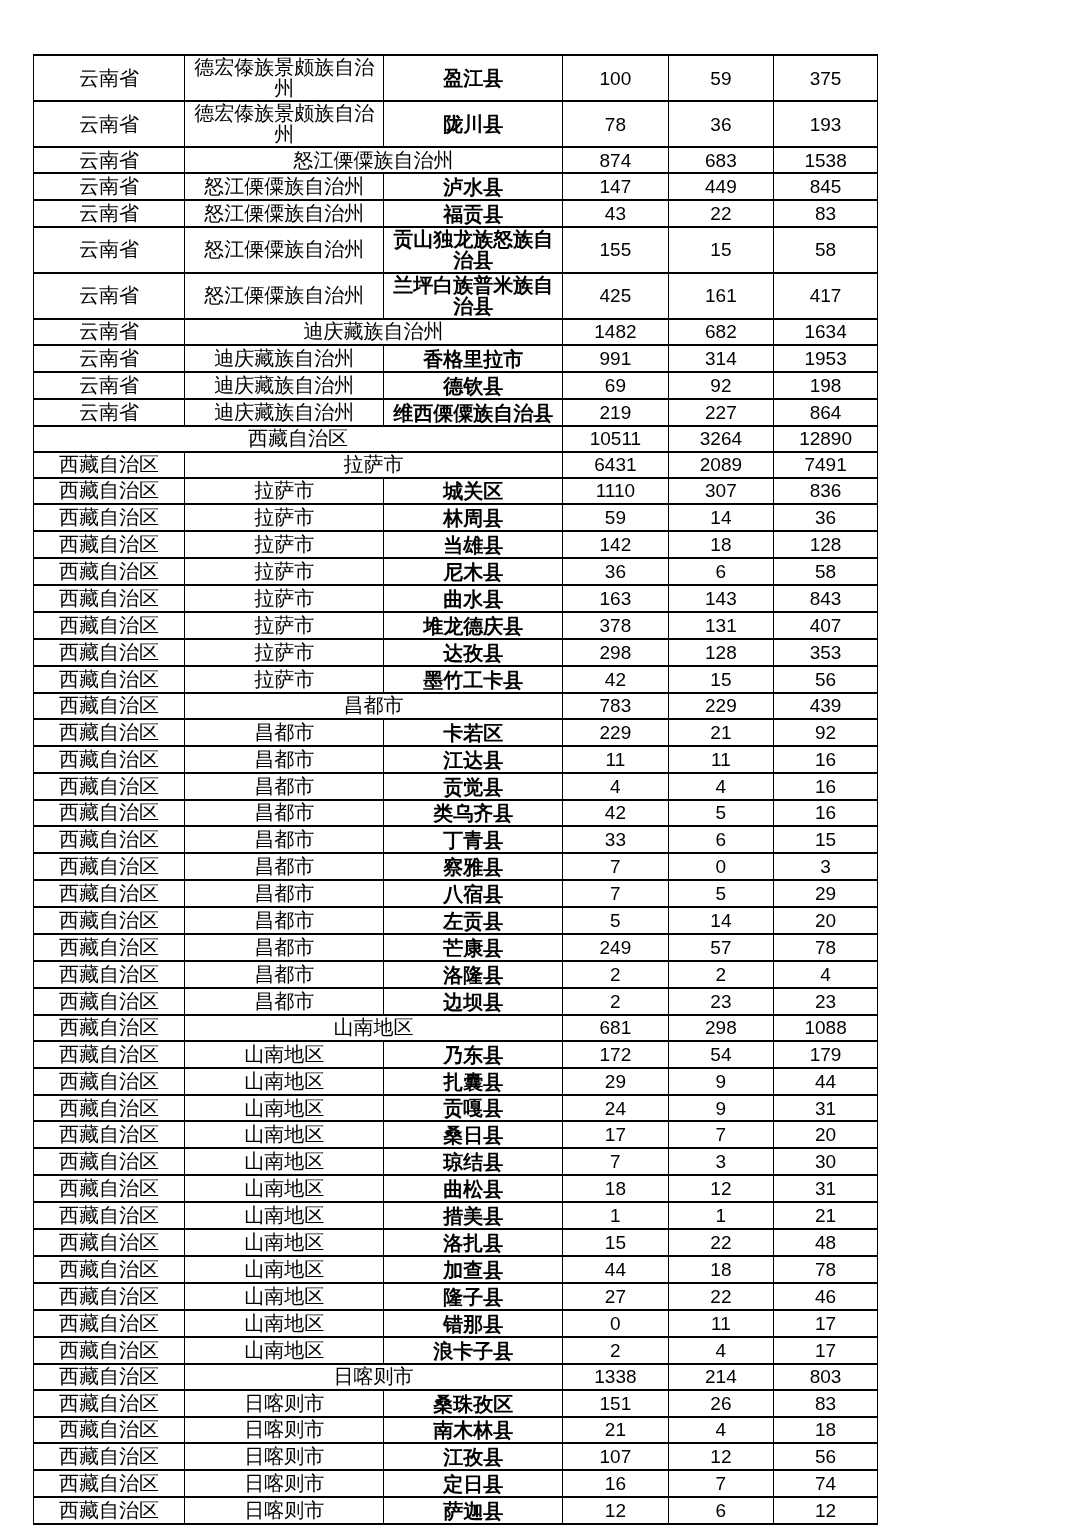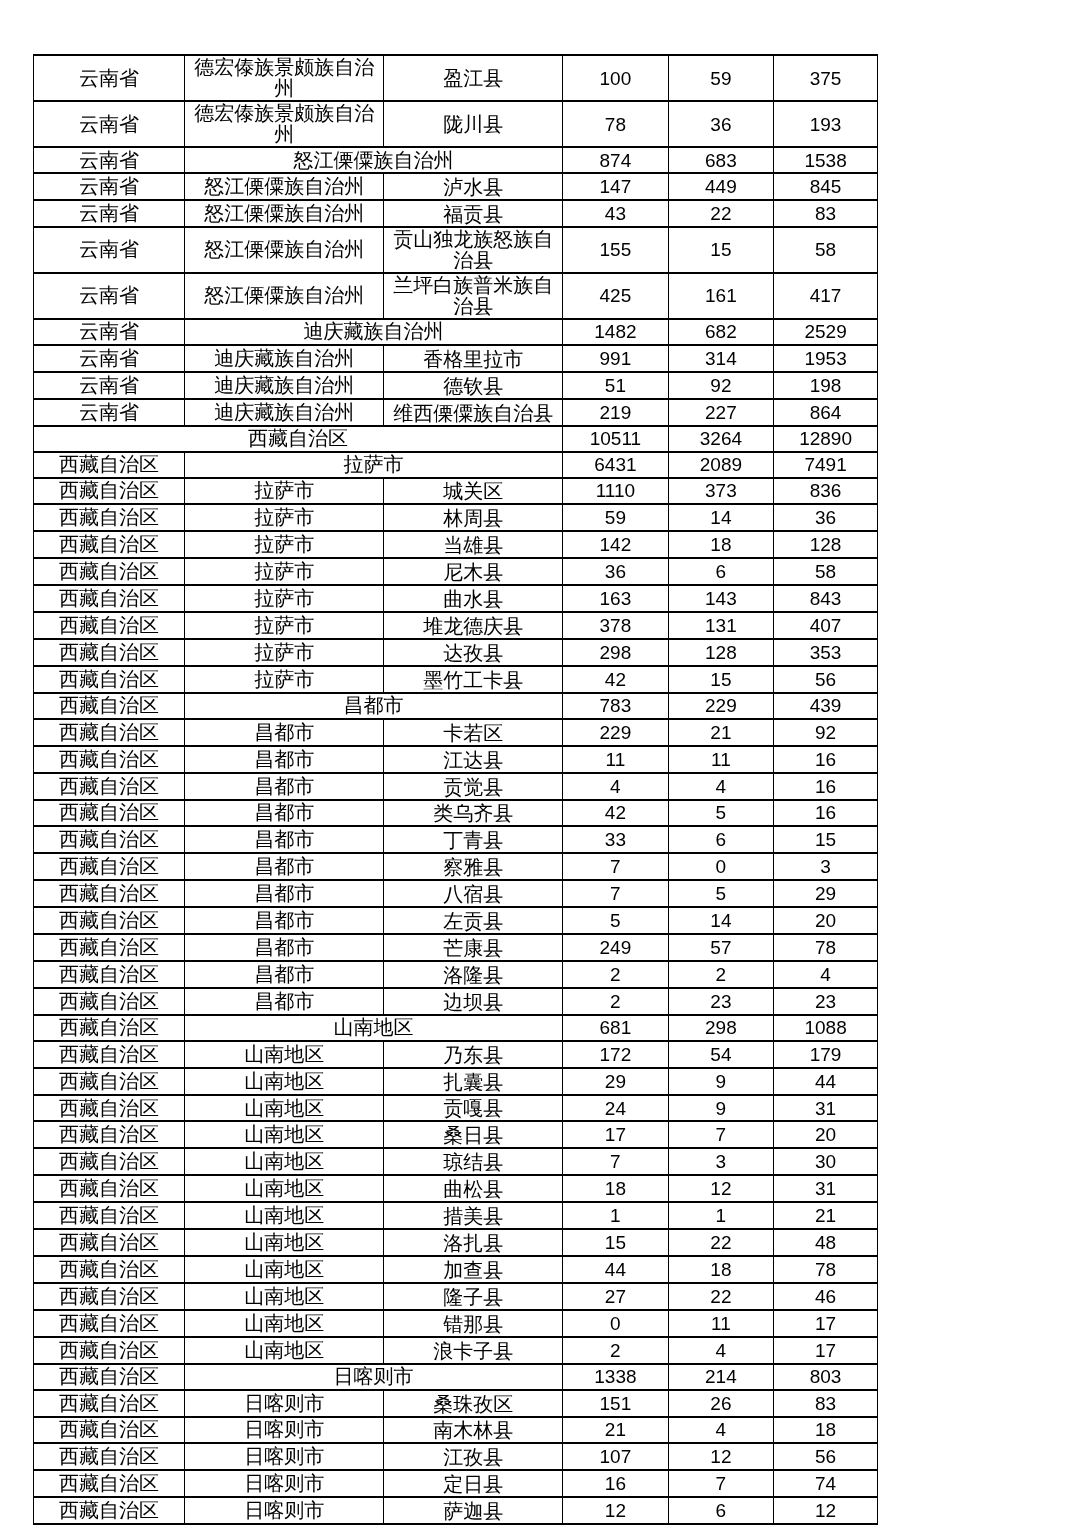--- a/index.html
+++ b/index.html
@@ -41,20 +41,21 @@
     white-space: normal;
   }
   table.data-table td.num {
     font-family: "Liberation Sans", "DejaVu Sans", sans-serif;
     font-size: 19px;
   }
   .county-inner {
     display: inline-block;
     max-width: 9.6em;
     vertical-align: middle;
+    font-weight: bold;
   }
 </style>
 </head>
 <body>
 
 <div class="page">
   <table class="data-table">
     <colgroup>
       <col style="width:17.9%">
       <col style="width:23.6%">
@@ -117,35 +118,35 @@
           <td><span class="county-inner">兰坪白族普米族自治县</span></td>
           <td class="num">425</td>
           <td class="num">161</td>
           <td class="num">417</td>
         </tr>
         <tr>
           <td>云南省</td>
           <td colspan="2">迪庆藏族自治州</td>
           <td class="num">1482</td>
           <td class="num">682</td>
-          <td class="num">2529</td>
+          <td class="num">1634</td>
         </tr>
         <tr>
           <td>云南省</td>
           <td>迪庆藏族自治州</td>
           <td><span class="county-inner">香格里拉市</span></td>
           <td class="num">991</td>
           <td class="num">314</td>
           <td class="num">1953</td>
         </tr>
         <tr>
           <td>云南省</td>
           <td>迪庆藏族自治州</td>
           <td><span class="county-inner">德钦县</span></td>
-          <td class="num">51</td>
+          <td class="num">69</td>
           <td class="num">92</td>
           <td class="num">198</td>
         </tr>
         <tr>
           <td>云南省</td>
           <td>迪庆藏族自治州</td>
           <td><span class="county-inner">维西傈僳族自治县</span></td>
           <td class="num">219</td>
           <td class="num">227</td>
           <td class="num">864</td>
@@ -161,21 +162,21 @@
           <td colspan="2">拉萨市</td>
           <td class="num">6431</td>
           <td class="num">2089</td>
           <td class="num">7491</td>
         </tr>
         <tr>
           <td>西藏自治区</td>
           <td>拉萨市</td>
           <td><span class="county-inner">城关区</span></td>
           <td class="num">1110</td>
-          <td class="num">373</td>
+          <td class="num">307</td>
           <td class="num">836</td>
         </tr>
         <tr>
           <td>西藏自治区</td>
           <td>拉萨市</td>
           <td><span class="county-inner">林周县</span></td>
           <td class="num">59</td>
           <td class="num">14</td>
           <td class="num">36</td>
         </tr>

